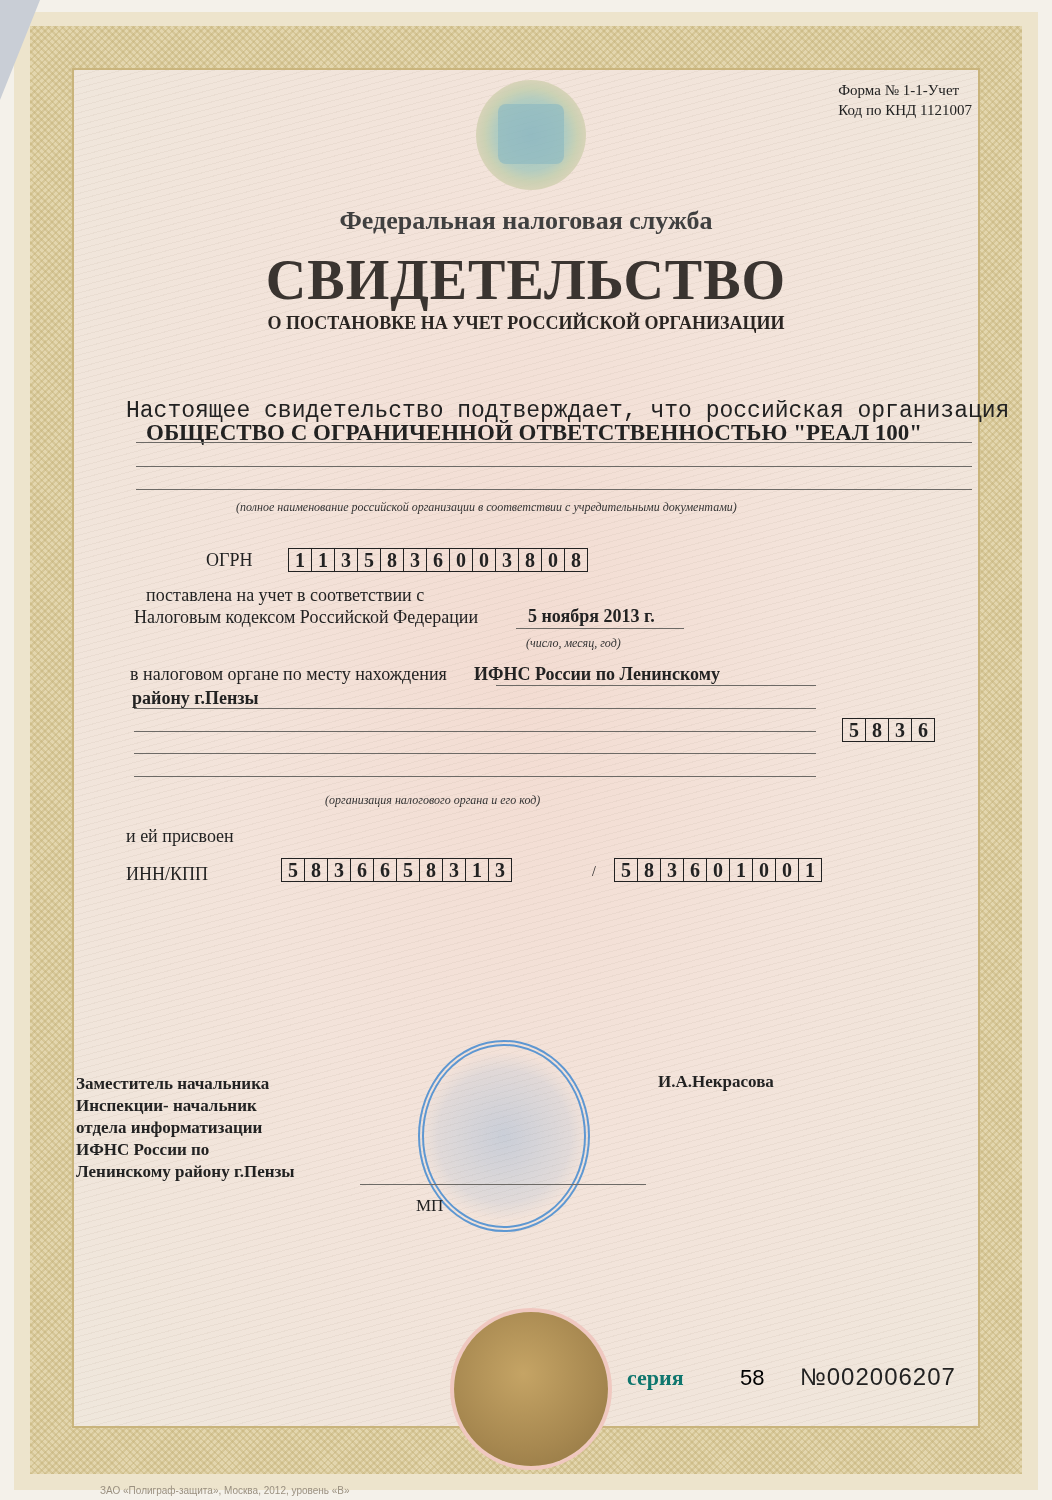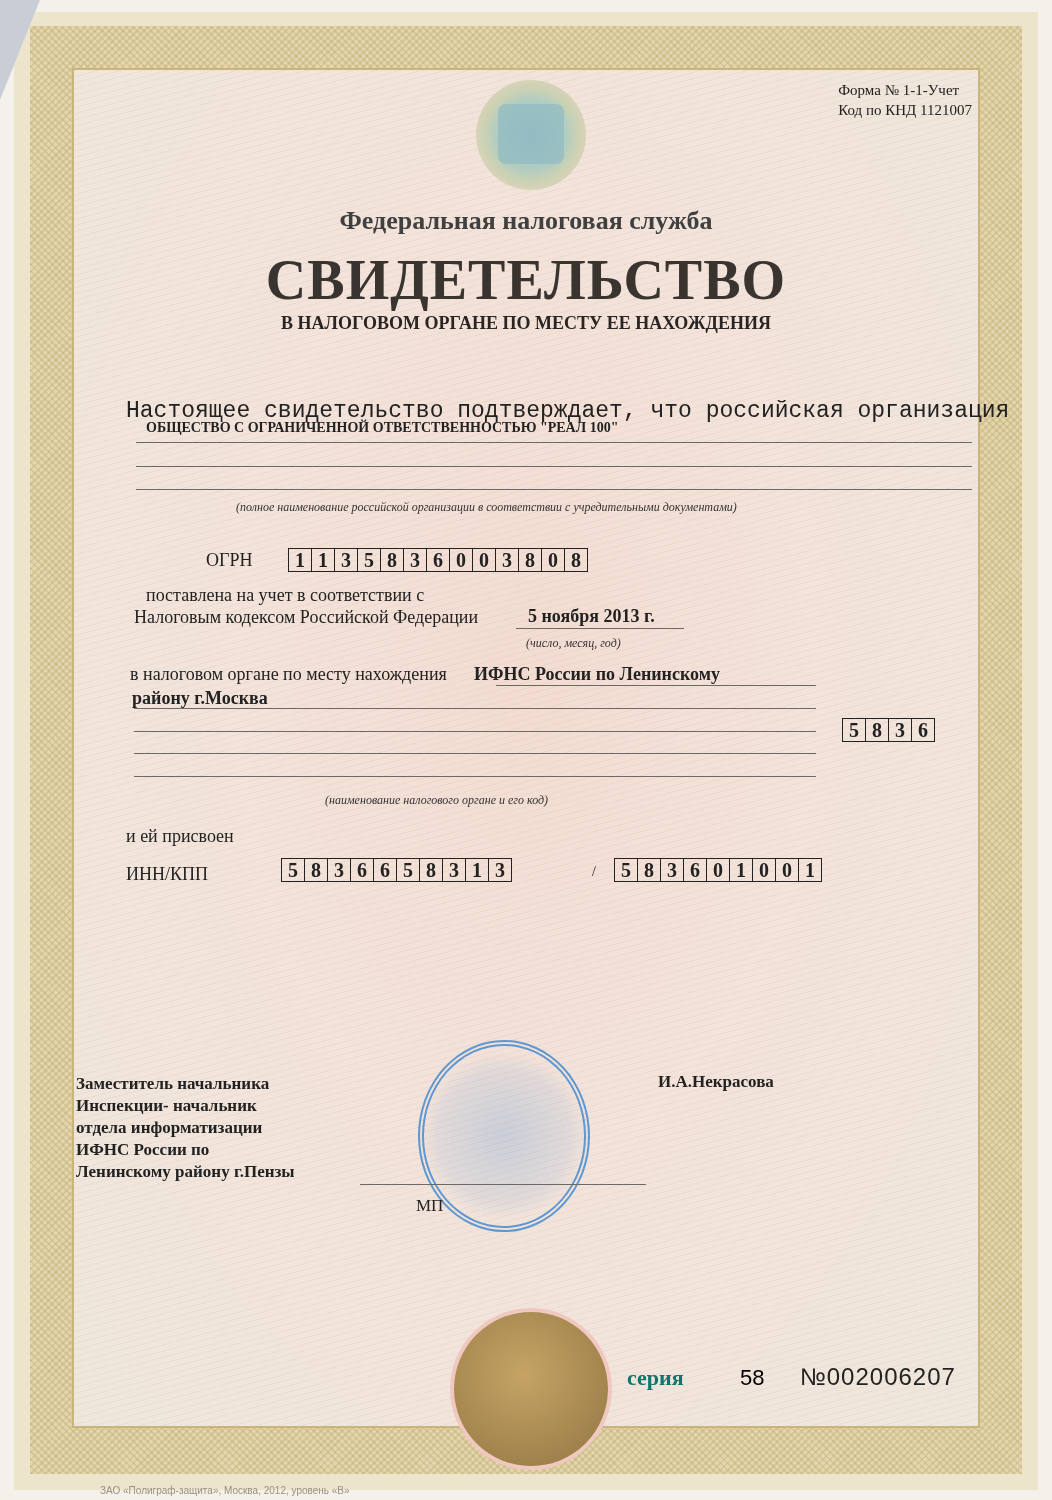--- a/index.html
+++ b/index.html
@@ -19,21 +19,21 @@
   .corner-fold{position:absolute;left:0;top:0;width:0;height:0;border-top:100px solid #c9ced6;border-right:40px solid transparent;}
   .abs{position:absolute;}
   .form-no{right:80px;top:80px;font-size:15px;line-height:20px;text-align:left;}
   .holo{left:476px;top:80px;width:110px;height:110px;border-radius:50%;
     background:radial-gradient(circle,#8fb9c0 0%,#a7c9bd 45%,#c5cfae 60%,#d9d2b4 75%,transparent 76%);opacity:.85;}
   .holo-inner{position:absolute;left:22px;top:24px;width:66px;height:60px;background:#7fb3bd;border-radius:8px;opacity:.7;}
   .fns{left:0;right:0;top:206px;text-align:center;font-size:26px;font-weight:bold;color:#404040;}
   .title{left:0;right:0;top:248px;text-align:center;font-size:56px;font-weight:bold;color:#3a3430;letter-spacing:1px;}
   .subtitle{left:0;right:0;top:312px;text-align:center;font-size:18px;font-weight:bold;line-height:22px;color:#2a2522;}
   .intro{left:126px;top:398px;font-size:23px;font-family:Liberation Mono, monospace;}
-  .org{left:146px;top:420px;font-size:14px;font-weight:bold;}
+  .org{left:146px;top:420px;font-size:23px;font-weight:bold;}
   .line{position:absolute;height:1px;background:#6d6a66;}
   .hint{position:absolute;font-size:12px;font-style:italic;color:#333;}
   .lbl{position:absolute;font-size:18px;}
   .val{position:absolute;font-size:18px;font-weight:bold;}
   .cells{position:absolute;display:flex;border:1.5px solid #222;}
   .cell{width:22px;height:22px;line-height:22px;text-align:center;font-size:20px;font-weight:bold;border-right:1.5px solid #222;box-sizing:content-box;}
   .cell:last-child{border-right:none;}
   .sig-title{left:76px;top:1073px;font-size:17px;font-weight:bold;line-height:22px;}
   .sig-name{left:658px;top:1072px;font-size:17px;font-weight:bold;text-align:right;}
   .mp{left:416px;top:1196px;font-size:17px;font-weight:normal;}
@@ -60,21 +60,21 @@
   <div>Код по КНД 1121007</div>
 </div>
 
 <div class="abs holo">
     <div class="holo-inner"></div>
   </div>
 
 <div class="abs fns">Федеральная налоговая служба</div>
 <div class="abs title">СВИДЕТЕЛЬСТВО</div>
 <div class="abs subtitle">
-  <div>В НАЛОГОВОМ ОРГАНЕ  ПО МЕСТУ ЕЕ НАХОЖДЕНИЯ</div>
+  <div>О ПОСТАНОВКЕ НА УЧЕТ РОССИЙСКОЙ ОРГАНИЗАЦИИ</div>
 </div>
 
 <div class="abs intro">Настоящее свидетельство подтверждает, что российская организация</div>
 <div class="abs org">ОБЩЕСТВО С ОГРАНИЧЕННОЙ ОТВЕТСТВЕННОСТЬЮ "РЕАЛ 100"</div>
 <div class="line" style="left:136px;top:442px;width:836px"></div>
 <div class="line" style="left:136px;top:466px;width:836px"></div>
 <div class="line" style="left:136px;top:489px;width:836px"></div>
 <div class="hint" style="left:236px;top:500px">(полное наименование российской организации в соответствии с учредительными документами)</div>
 
 <div class="lbl" style="left:206px;top:550px">ОГРН</div>
@@ -96,32 +96,32 @@
 
 <div class="lbl" style="left:146px;top:585px">поставлена на учет в соответствии с</div>
 <div class="lbl" style="left:134px;top:607px">Налоговым кодексом Российской Федерации</div>
 <div class="val" style="left:528px;top:606px">5 ноября 2013 г.</div>
 <div class="line" style="left:516px;top:628px;width:168px"></div>
 <div class="hint" style="left:526px;top:636px">(число, месяц, год)</div>
 
 <div class="lbl" style="left:130px;top:664px">в налоговом органе по месту нахождения</div>
 <div class="val" style="left:474px;top:664px">ИФНС России по Ленинскому</div>
 <div class="line" style="left:496px;top:685px;width:320px"></div>
-<div class="val" style="left:132px;top:688px">району г.Москва</div>
+<div class="val" style="left:132px;top:688px">району г.Пензы</div>
 <div class="line" style="left:134px;top:708px;width:682px"></div>
 <div class="line" style="left:134px;top:731px;width:682px"></div>
 <div class="line" style="left:134px;top:753px;width:682px"></div>
 <div class="line" style="left:134px;top:776px;width:682px"></div>
 <div class="cells" style="left:842px;top:718px">
   <span class="cell">5</span>
   <span class="cell">8</span>
   <span class="cell">3</span>
   <span class="cell">6</span>
 </div>
-<div class="hint" style="left:325px;top:793px">(наименование налогового органе и его код)</div>
+<div class="hint" style="left:325px;top:793px">(организация налогового органа и его код)</div>
 
 <div class="lbl" style="left:126px;top:826px">и ей присвоен</div>
 <div class="lbl" style="left:126px;top:864px">ИНН/КПП</div>
 <div class="cells" style="left:281px;top:858px">
   <span class="cell">5</span>
   <span class="cell">8</span>
   <span class="cell">3</span>
   <span class="cell">6</span>
   <span class="cell">6</span>
   <span class="cell">5</span>

